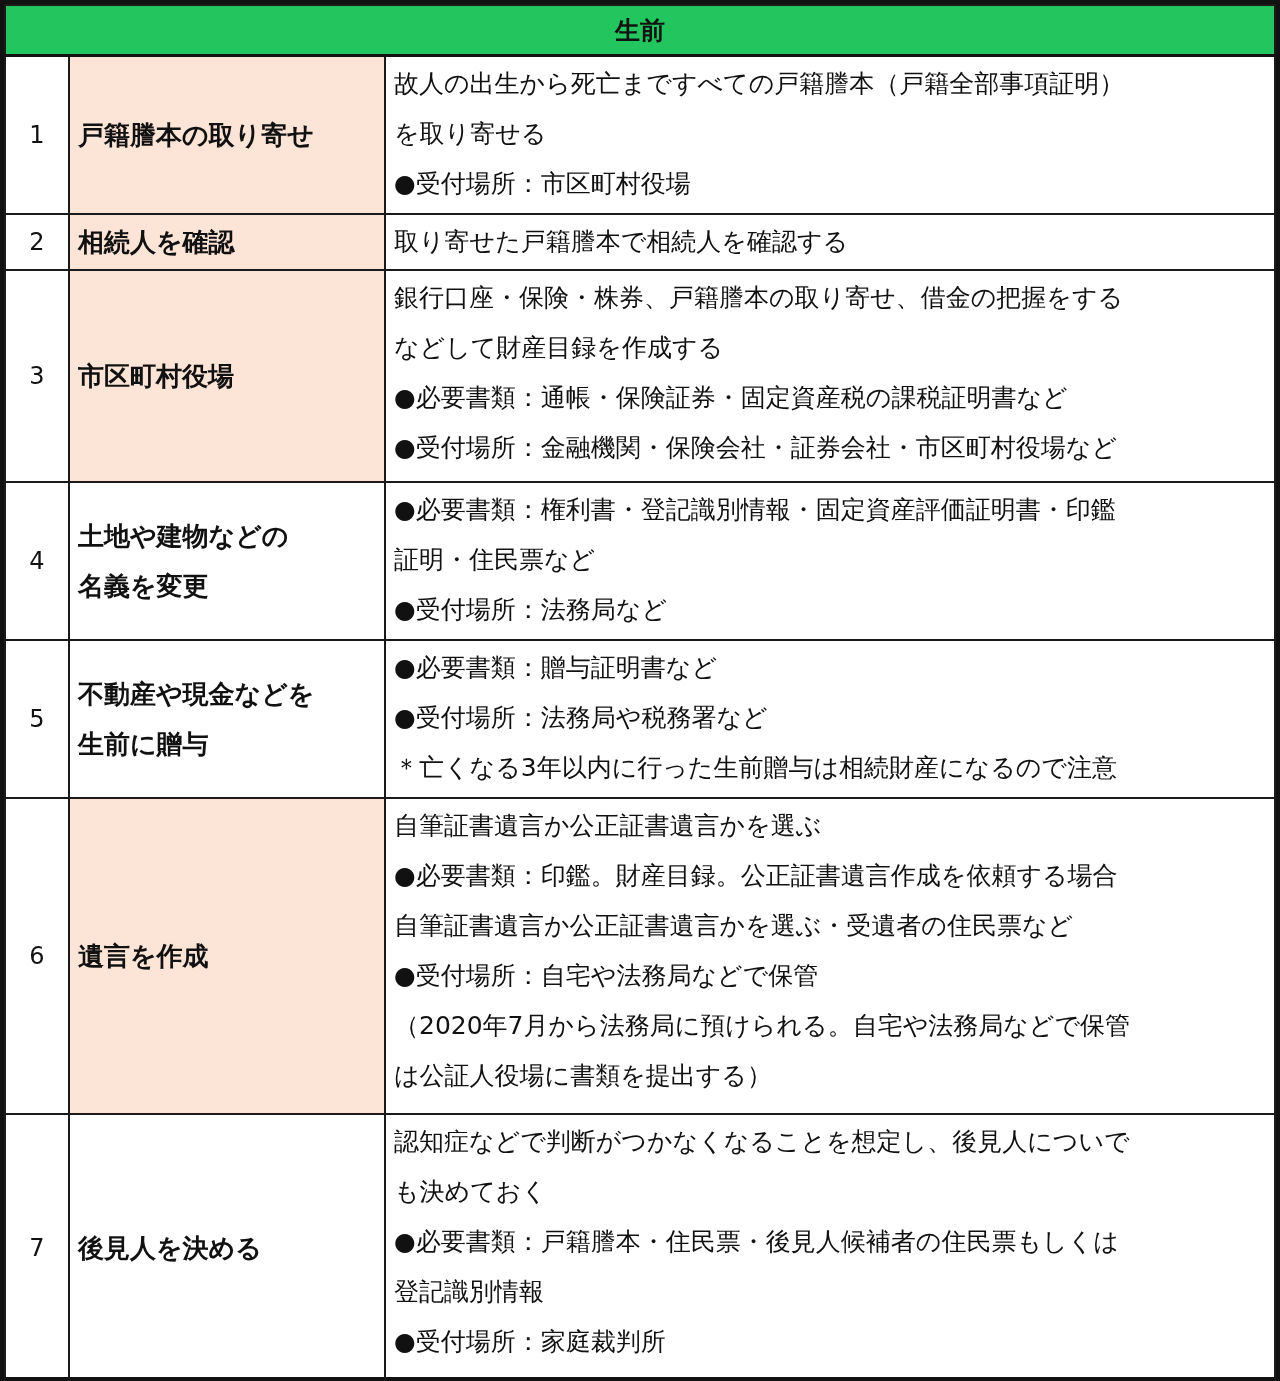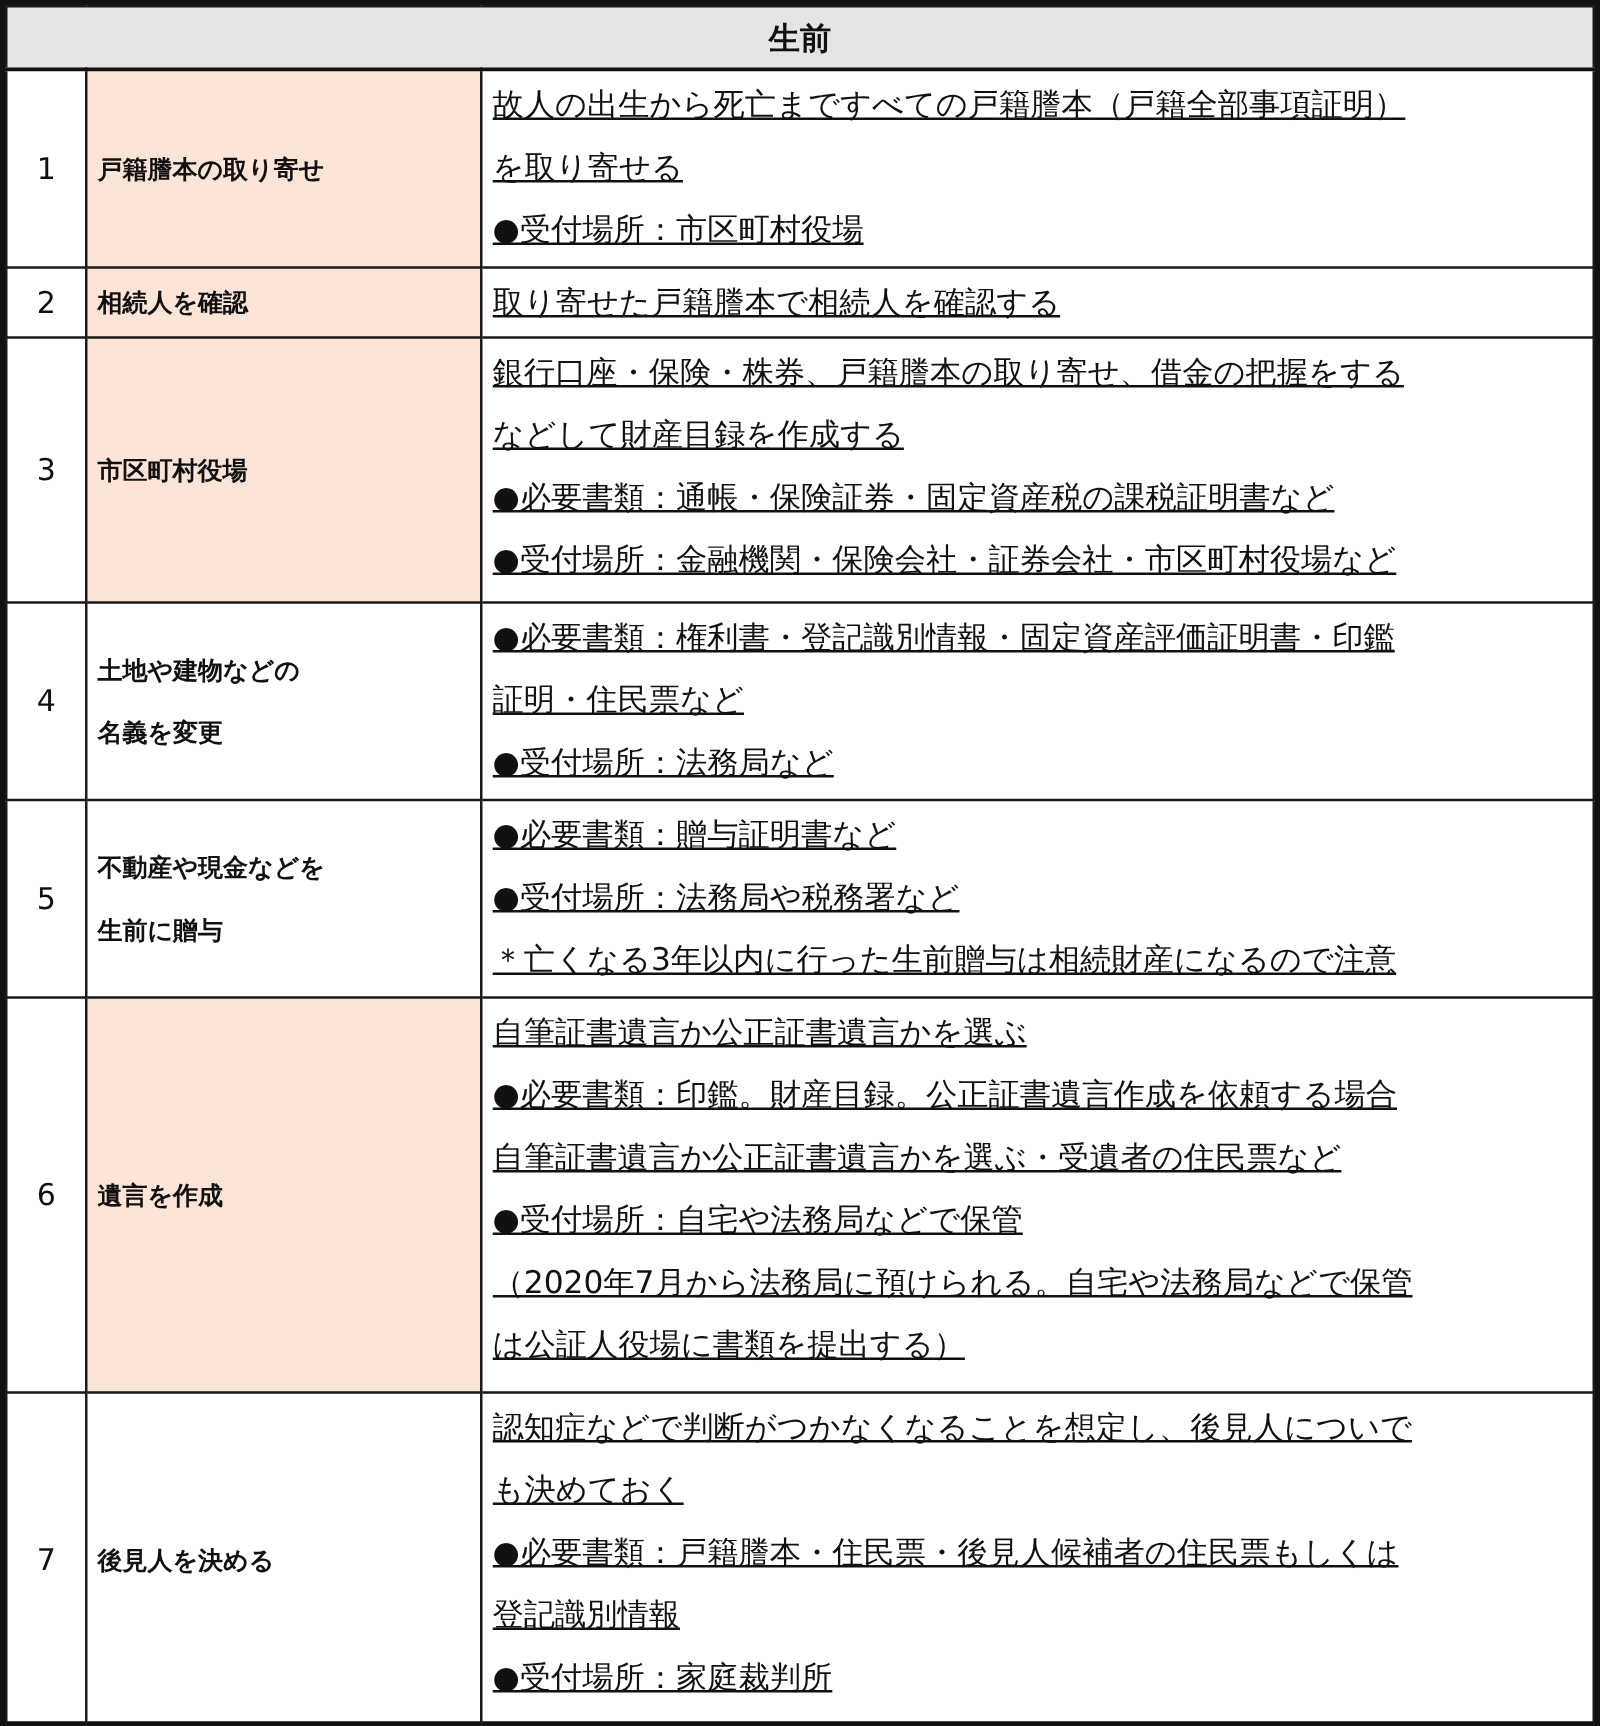--- a/index.html
+++ b/index.html
@@ -17,49 +17,48 @@
     table-layout: fixed;
     font-family: "DejaVu Sans", "Liberation Sans", sans-serif;
     color: #111;
   }
   table.steps td, table.steps th {
     border: 2px solid #1a1a1a;
     padding: 0;
   }
   .head-cell {
     height: 48px;
-    background: #e5e5e5;
+    background: #22c55e;
     text-align: center;
     font-weight: bold;
     font-size: 25px;
     border-bottom: 3px solid #111 !important;
   }
   .num {
     width: 64px;
     text-align: center;
     font-size: 24px;
     vertical-align: middle;
   }
   .title {
     width: 316px;
     font-weight: bold;
-    font-size: 20px;
+    font-size: 26px;
     line-height: 50px;
     padding-left: 8px !important;
     vertical-align: middle;
     white-space: pre-line;
     margin-left: 45px;
   }
   .title.hl { background: #fce4d6; }
   .desc {
     font-size: 25px;
     line-height: 50px;
     padding: 2px 0 2px 8px !important;
     vertical-align: top;
-    text-decoration: underline;
   }
   .line { display: block; white-space: nowrap; overflow: hidden; }
 </style>
 </head>
 <body>
 
 <div class="frame">
   <table class="steps">
     <colgroup>
       <col style="width:64px">

